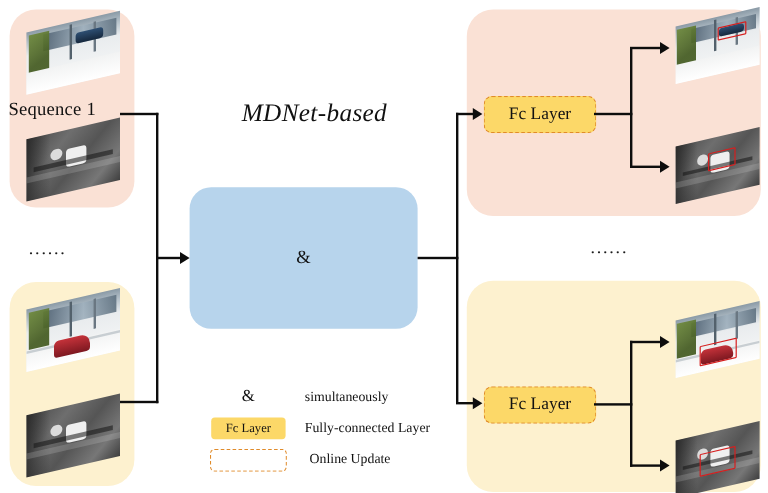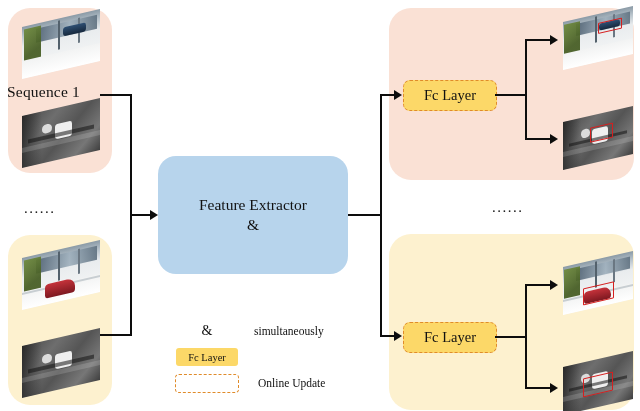--- a/index.html
+++ b/index.html
@@ -166,23 +166,23 @@
   <div class="thumb scene-ir" style="left:22px;top:333px;width:78px;height:52px;">
     <div class="ink">
         <div class="dark"></div>
         <div class="streak2"></div>
       <div class="blob2"></div>
         <div class="blob"></div>
         <div class="streak"></div>
       </div>
   </div>
 
+  <div class="title">MDNet-based</div>
 
   <div class="core">
-    <div>Feature Extractor</div>
     <div>&amp;</div>
   </div>
 
   <div class="ln h" style="left:100px;top:90px;width:32px;"></div>
   <div class="ln h" style="left:100px;top:330px;width:32px;"></div>
   <div class="ln v" style="left:130px;top:90px;height:242px;"></div>
   <div class="ln h" style="left:130px;top:210px;width:22px;"></div>
   <div class="arrow" style="left:150px;top:206px;"></div>
 
   <div class="ln h" style="left:348px;top:210px;width:34px;"></div>
@@ -267,20 +267,21 @@
 
     <div class="legend-row" style="left:0;top:0;">
       <span class="lg-key amp">&amp;</span>
       <span class="lg-txt">simultaneously</span>
     </div>
 
     <div class="legend-row" style="left:0;top:26px;">
       <span class="lg-key">
         <span class="chip-fc">Fc Layer</span>
       </span>
+      <span class="lg-txt">Fully-connected Layer</span>
     </div>
 
     <div class="legend-row" style="left:0;top:52px;align-items:center;">
       <span class="lg-key">
         <span class="chip-dash"></span>
       </span>
       <span class="lg-txt" style="margin-left:14px;">Online Update</span>
     </div>
 
   </div>

